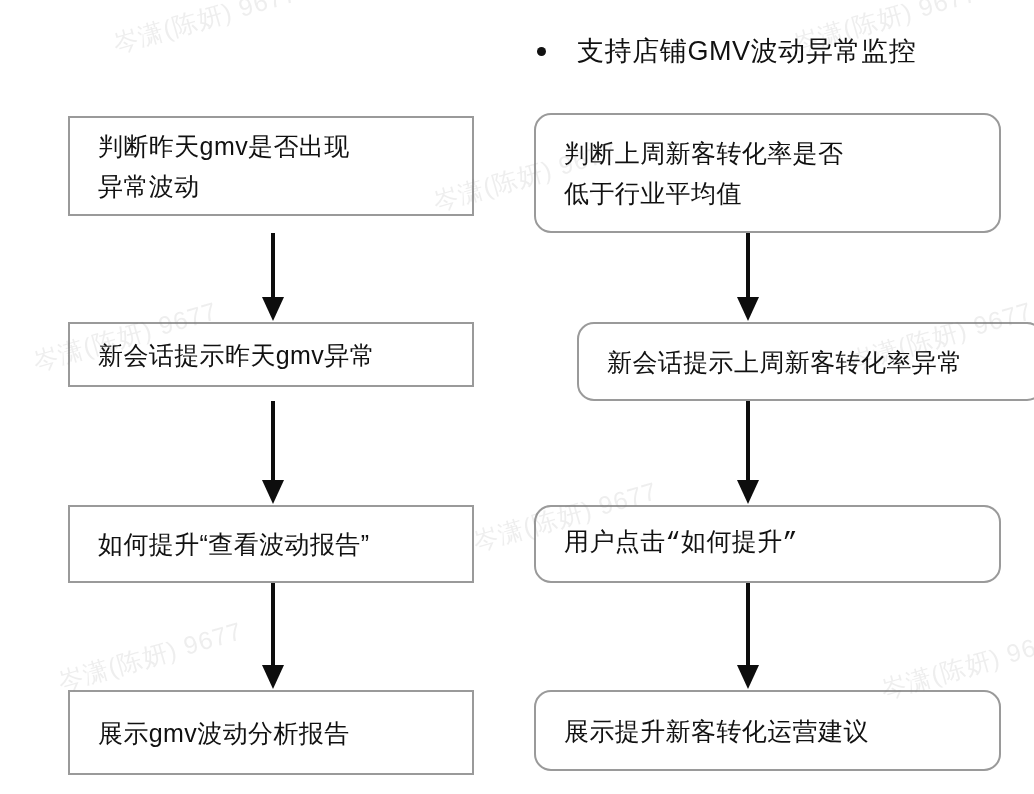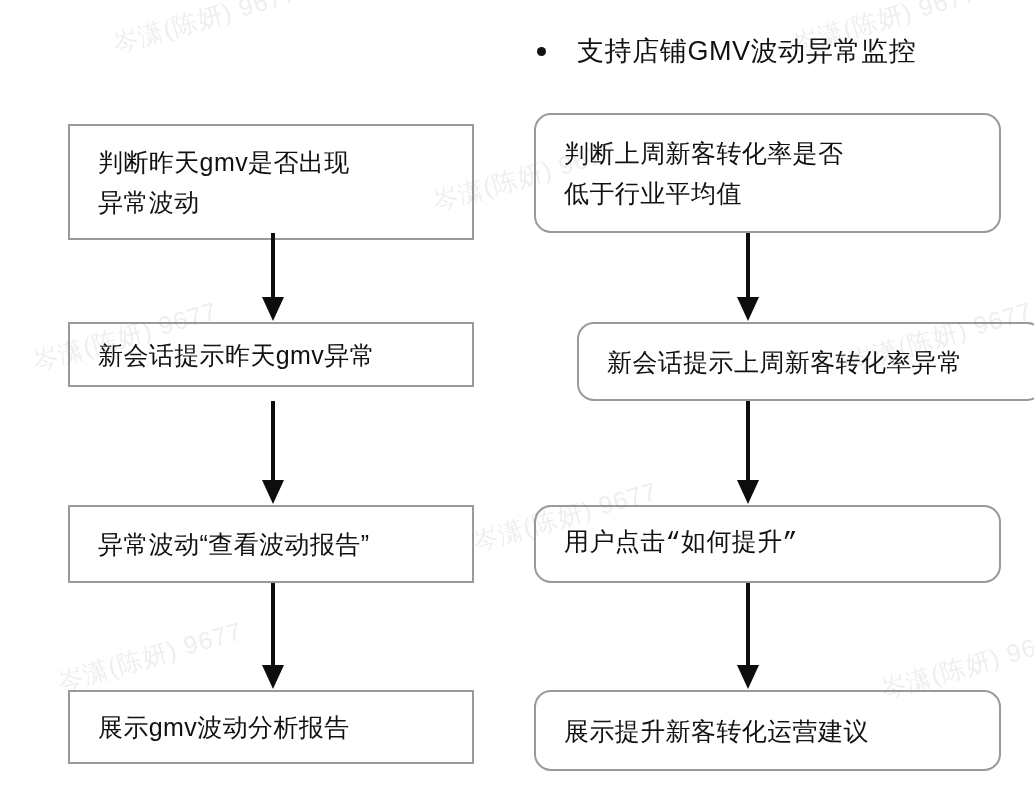--- a/index.html
+++ b/index.html
@@ -90,24 +90,24 @@
     line-height: 40px;
     color: #111111;
     letter-spacing: 0.4px;
     padding-left: 28px;
     padding-right: 14px;
     white-space: pre-line;
   }
 
   
   .column.left .node-box { left: 68px; width: 406px; }
-  .column.left .n1 { top: 124px; height: 116px; }
+  .column.left .n1 { top: 116px; height: 100px; }
   .column.left .n2 { top: 322px; height:  65px; }
   .column.left .n3 { top: 505px; height:  78px; }
-  .column.left .n4 { top: 690px; height:  74px; }
+  .column.left .n4 { top: 690px; height:  85px; }
 
   
   .column.right .node-box { left: 17px; width: 467px; border-radius: 17px; }
   .column.right .n1 { top: 113px; height: 120px; }
   .column.right .n2 { top: 322px; height:  79px; margin-left: 43px; }
   .column.right .n3 { top: 505px; height:  78px; font-family: Liberation Mono, monospace; }
   .column.right .n4 { top: 690px; height:  81px; }
 
   
   .arrow {
@@ -178,21 +178,21 @@
     <div class="node-box n2">
       <span class="node-text">新会话提示昨天gmv异常</span>
     </div>
 
     <div class="arrow a2">
       <span class="shaft"></span>
       <span class="head"></span>
     </div>
 
     <div class="node-box n3">
-      <span class="node-text">异常波动“查看波动报告”</span>
+      <span class="node-text">如何提升“查看波动报告”</span>
     </div>
 
     <div class="arrow a3">
       <span class="shaft"></span>
       <span class="head"></span>
     </div>
 
     <div class="node-box n4">
       <span class="node-text">展示gmv波动分析报告</span>
     </div>

